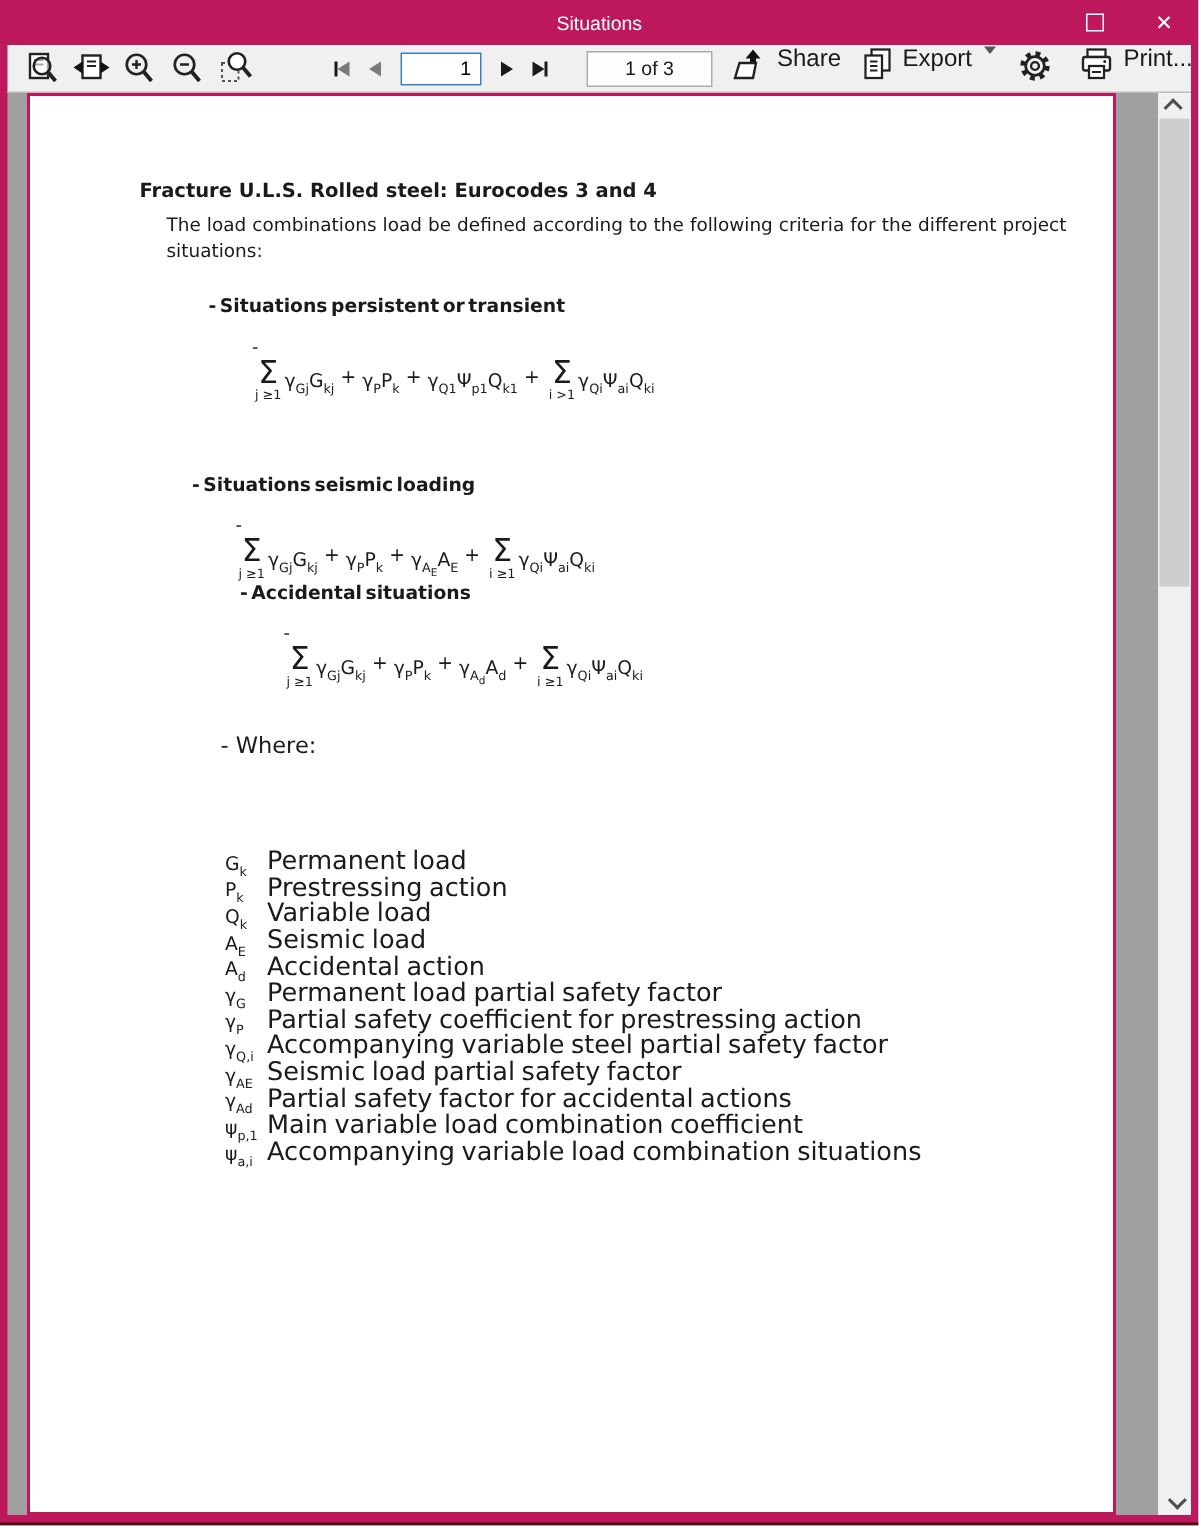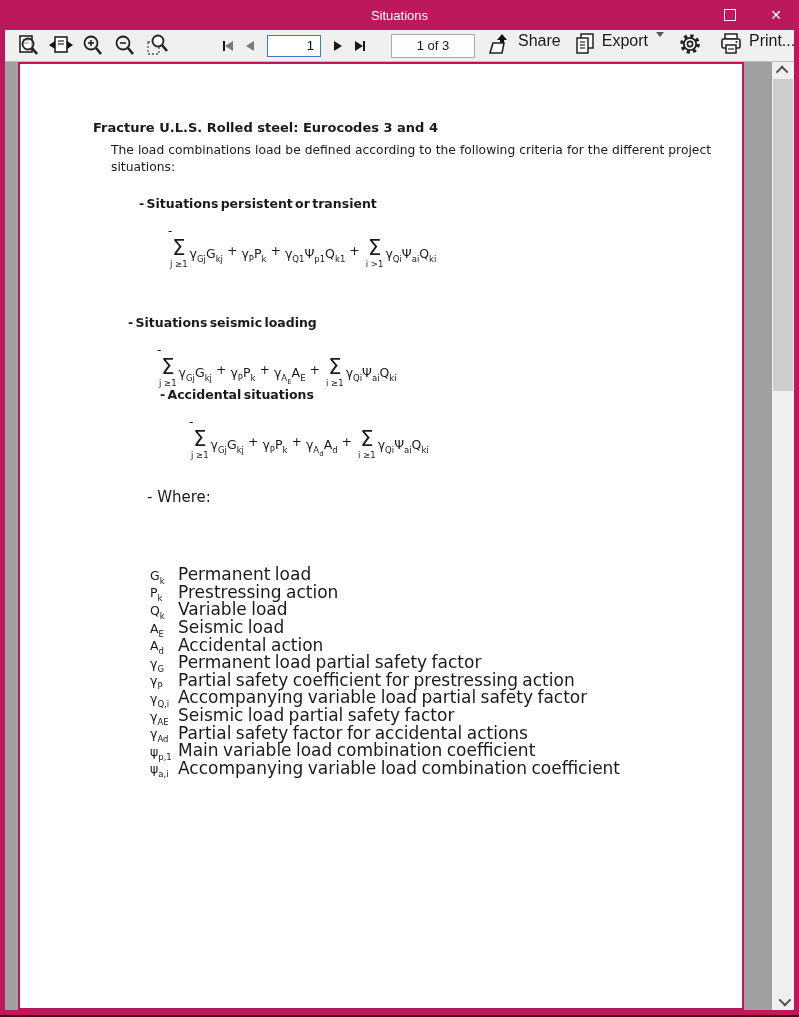--- a/index.html
+++ b/index.html
@@ -410,37 +410,37 @@
           <div class="def-row">
             <span class="def-sym"><span class="tmain">γ</span><span class="tsub">G</span></span>
             <span class="def-desc">Permanent load partial safety factor</span>
           </div>
           <div class="def-row">
             <span class="def-sym"><span class="tmain">γ</span><span class="tsub">P</span></span>
             <span class="def-desc">Partial safety coefficient for prestressing action</span>
           </div>
           <div class="def-row">
             <span class="def-sym"><span class="tmain">γ</span><span class="tsub">Q,i</span></span>
-            <span class="def-desc">Accompanying variable load partial safety factor</span>
+            <span class="def-desc">Accompanying variable steel partial safety factor</span>
           </div>
           <div class="def-row">
             <span class="def-sym"><span class="tmain">γ</span><span class="tsub">AE</span></span>
             <span class="def-desc">Seismic load partial safety factor</span>
           </div>
           <div class="def-row">
             <span class="def-sym"><span class="tmain">γ</span><span class="tsub">Ad</span></span>
             <span class="def-desc">Partial safety factor for accidental actions</span>
           </div>
           <div class="def-row">
             <span class="def-sym"><span class="tmain">ψ</span><span class="tsub">p,1</span></span>
             <span class="def-desc">Main variable load combination coefficient</span>
           </div>
           <div class="def-row">
             <span class="def-sym"><span class="tmain">ψ</span><span class="tsub">a,i</span></span>
-            <span class="def-desc">Accompanying variable load combination coefficient</span>
+            <span class="def-desc">Accompanying variable load combination situations</span>
           </div>
         </div>
     </div>
 
     <div class="scrollbar">
       <div class="sb-arrow sb-up">
           <span class="chev up"></span>
         </div>
       <div class="sb-thumb"></div>
       <div class="sb-arrow sb-down">

